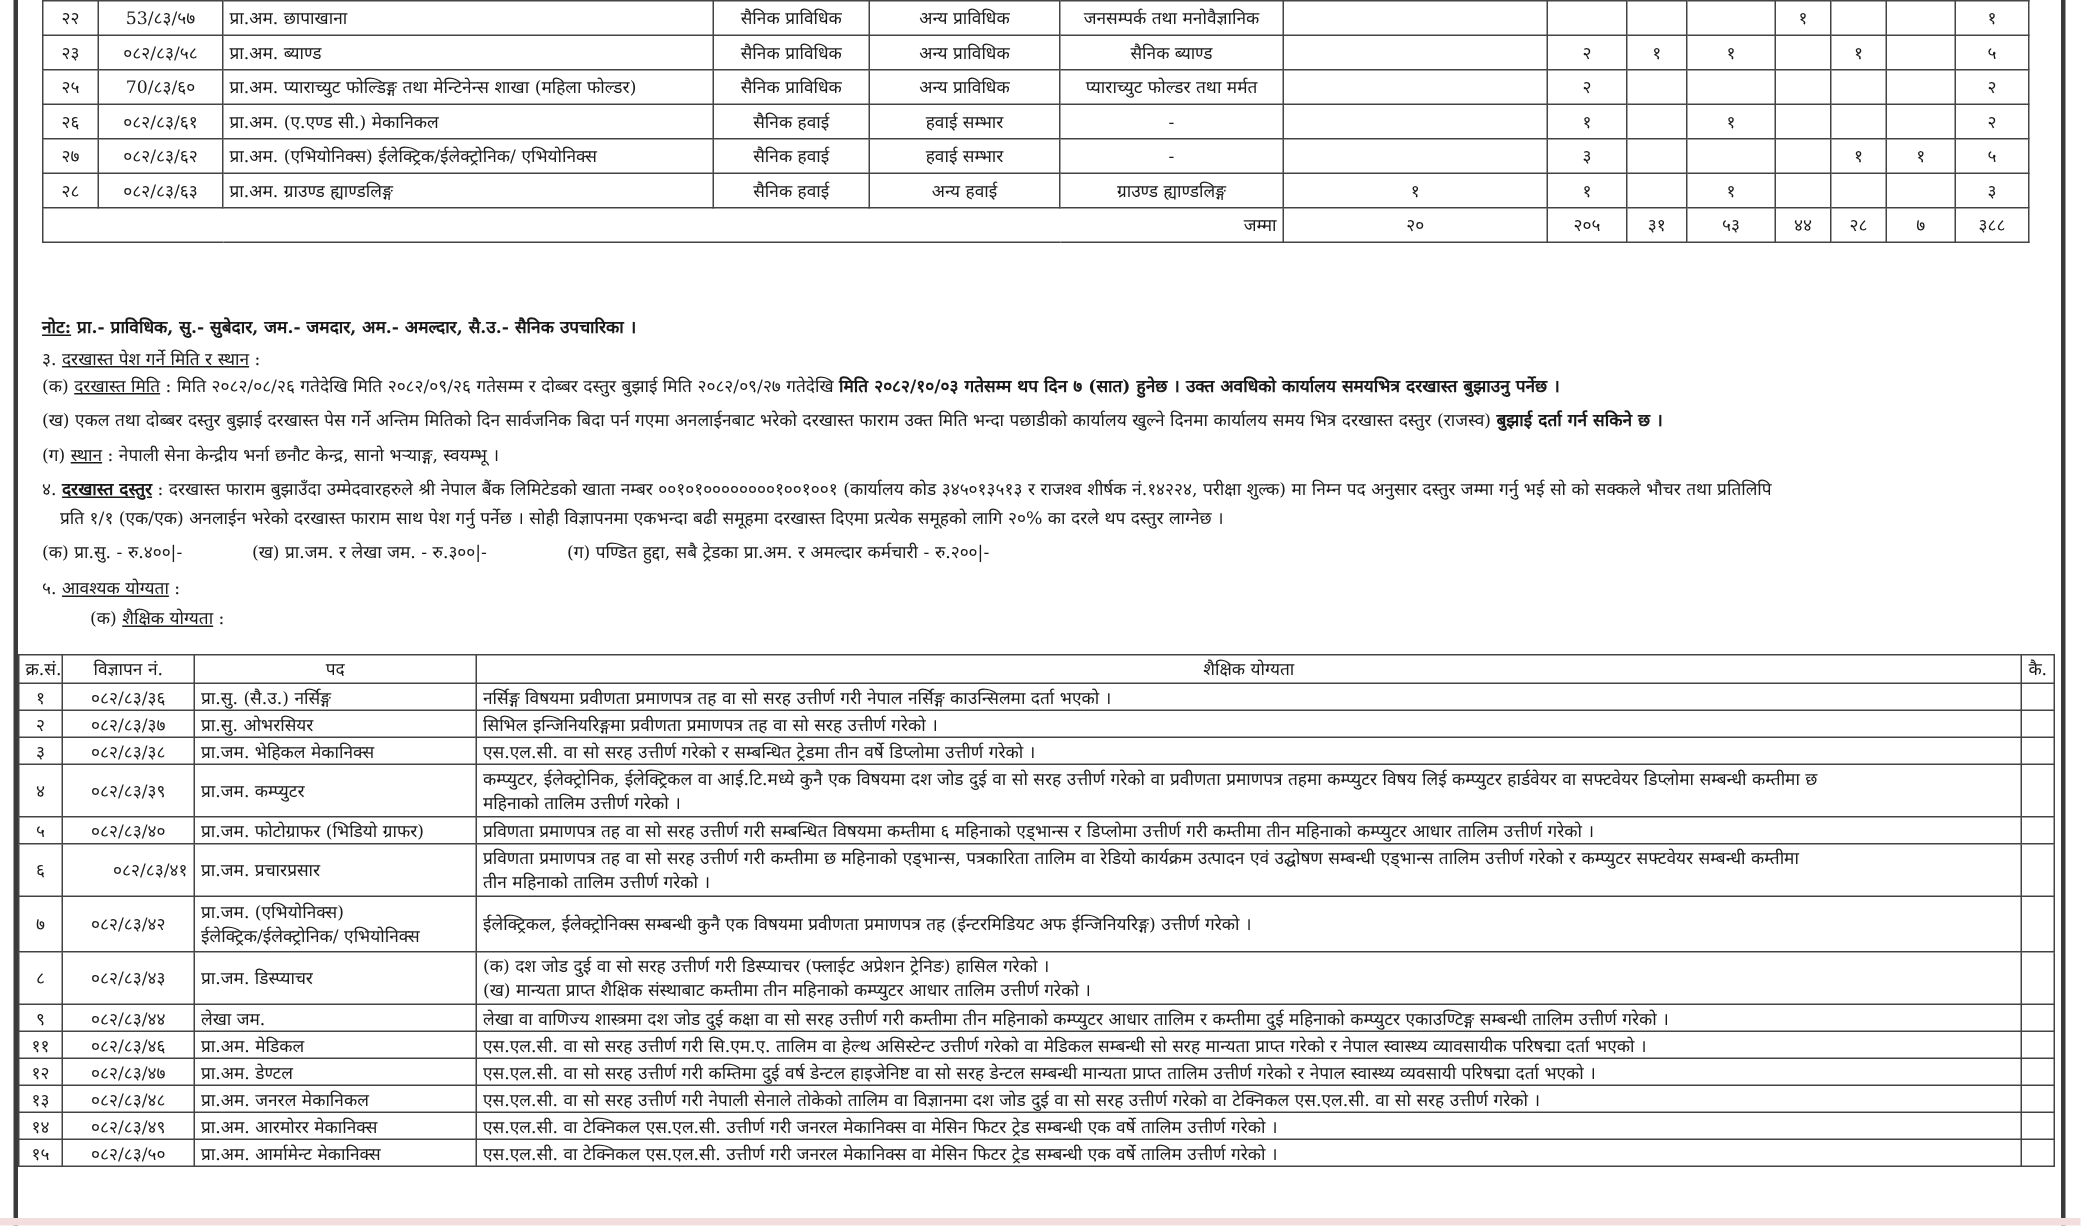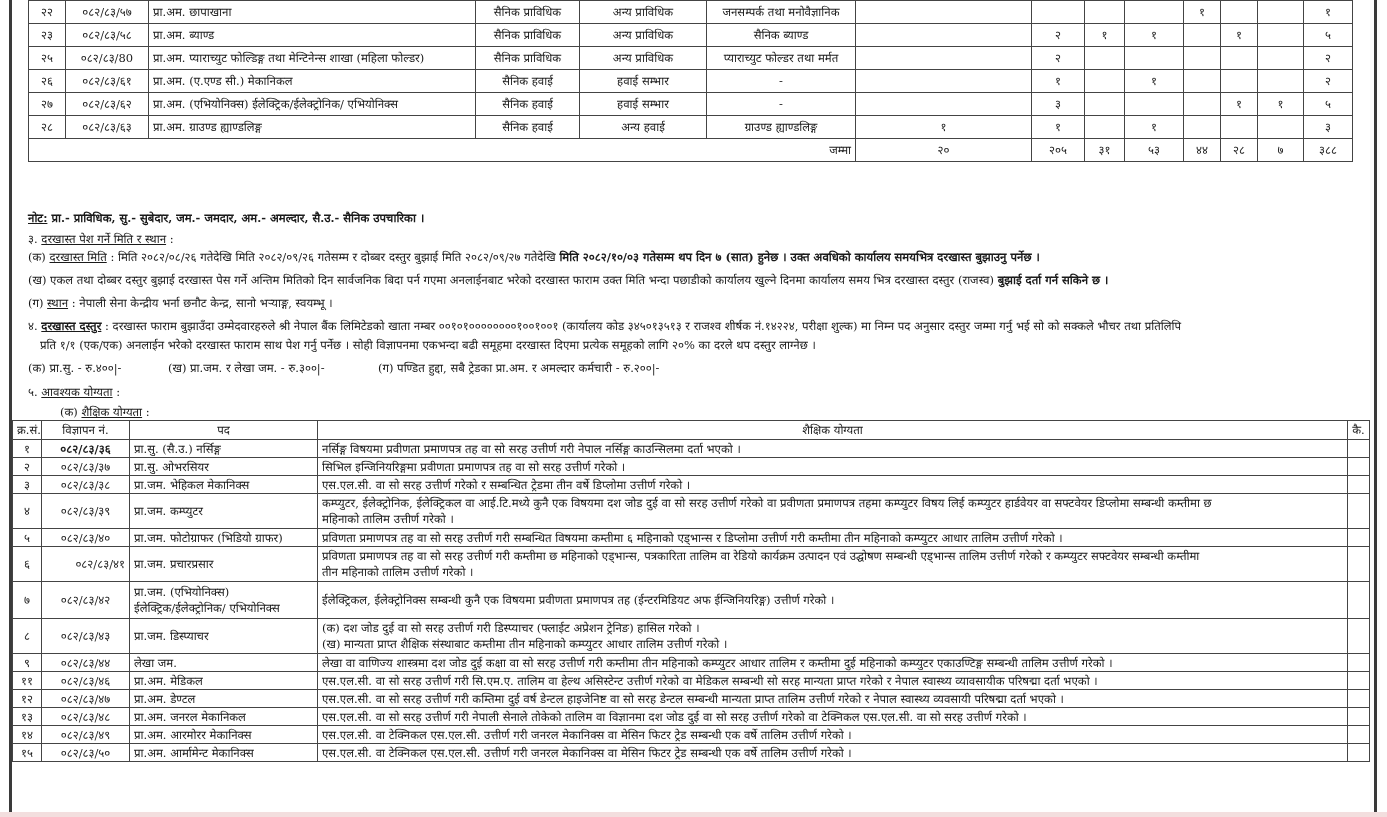--- a/index.html
+++ b/index.html
@@ -18,21 +18,21 @@
   .r { text-align:right; }
 
   #tbl1 { left:28px; top:0; width:1325px; }
   #tbl1 td { height:22px; line-height:22px; }
   #tbl1 tr.first td { height:21px; }
 
   .txt { position:absolute; left:28px; white-space:nowrap; line-height:18px; }
   .u { text-decoration:underline; }
   .b { font-weight:bold; }
 
-  #tbl2 { left:12px; top:420px; width:1357px; }
+  #tbl2 { left:12px; top:436px; width:1357px; }
   #tbl2 td, #tbl2 th { line-height:16px; height:17px; }
   #tbl2 th { height:18px; }
   #tbl2 td.q { white-space:normal; }
 </style>
 </head>
 <body>
 
 <div class="left-bar"></div>
 <div class="right-bar"></div>
 
@@ -49,21 +49,21 @@
       <col style="width:40px">
     <col style="width:59px">
       <col style="width:37px">
       <col style="width:37px">
     <col style="width:46px">
       <col style="width:49px">
   </colgroup>
   <tbody id="tbl1-body">
       <tr class="first">
         <td class="c">२२</td>
-        <td class="c">०८२/८३/५७</td>
+        <td class="c">53/८३/५७</td>
         <td>प्रा.अम. छापाखाना</td>
         <td class="c">सैनिक प्राविधिक</td>
         <td class="c">अन्य प्राविधिक</td>
         <td class="c">जनसम्पर्क तथा मनोवैज्ञानिक</td>
         <td class="c"></td>
         <td class="c"></td>
         <td class="c"></td>
         <td class="c"></td>
         <td class="c">१</td>
         <td class="c"></td>
@@ -81,21 +81,21 @@
         <td class="c">२</td>
         <td class="c">१</td>
         <td class="c">१</td>
         <td class="c"></td>
         <td class="c">१</td>
         <td class="c"></td>
         <td class="c">५</td>
       </tr>
       <tr>
         <td class="c">२५</td>
-        <td class="c">०८२/८३/80</td>
+        <td class="c">70/८३/६०</td>
         <td>प्रा.अम. प्याराच्युट फोल्डिङ्ग तथा मेन्टिनेन्स शाखा (महिला फोल्डर)</td>
         <td class="c">सैनिक प्राविधिक</td>
         <td class="c">अन्य प्राविधिक</td>
         <td class="c">प्याराच्युट फोल्डर तथा मर्मत</td>
         <td class="c"></td>
         <td class="c">२</td>
         <td class="c"></td>
         <td class="c"></td>
         <td class="c"></td>
         <td class="c"></td>
@@ -213,21 +213,21 @@
     <th class="c">क्र.सं.</th>
     <th class="c">विज्ञापन नं.</th>
     <th class="c">पद</th>
     <th class="c">शैक्षिक योग्यता</th>
     <th class="c" style="padding:0;">कै.</th>
   </tr>
   </tbody>
     <tbody id="tbl2-body">
       <tr>
         <td class="c" style="height: 17px;">१</td>
-        <td class="c" style="height: 17px; font-weight: bold;">०८२/८३/३६</td>
+        <td class="c" style="height: 17px;">०८२/८३/३६</td>
         <td style="height: 17px;">
           <div>प्रा.सु. (सै.उ.) नर्सिङ्ग</div>
         </td>
         <td class="q" style="height: 17px;">
           <div>नर्सिङ्ग विषयमा प्रवीणता प्रमाणपत्र तह वा सो सरह उत्तीर्ण गरी नेपाल नर्सिङ्ग काउन्सिलमा दर्ता भएको ।</div>
         </td>
         <td style="height: 17px;"></td>
       </tr>
       <tr>
         <td class="c" style="height: 17px;">२</td>

